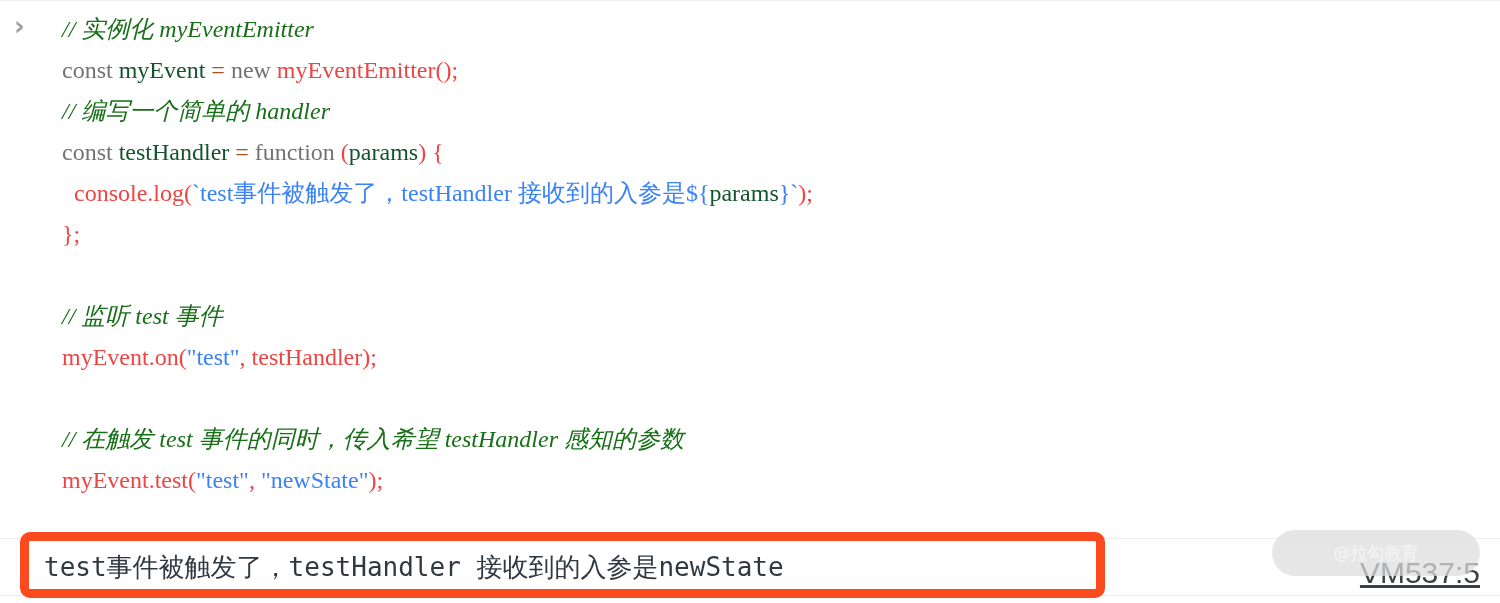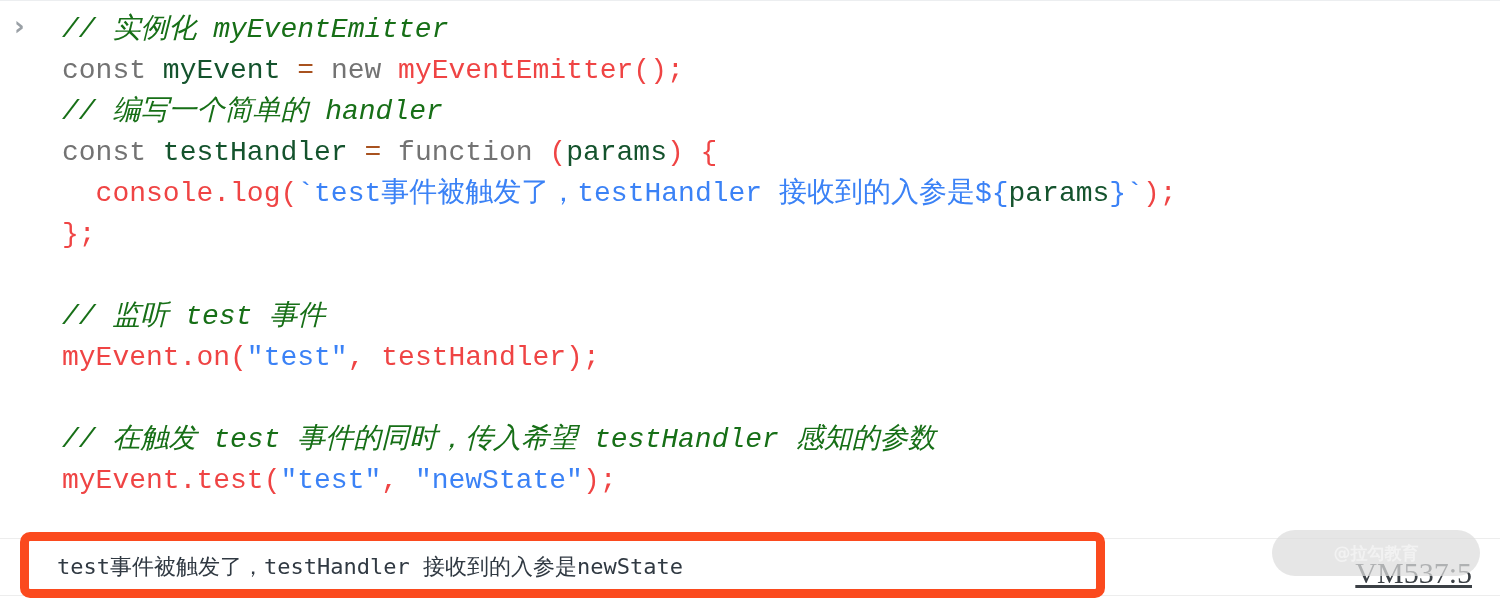--- a/index.html
+++ b/index.html
@@ -29,22 +29,22 @@
     position: absolute;
     left: 0;
     top: 8px;
     width: 1500px;
   }
 
   .code-line {
     height: 41px;
     line-height: 41px;
     white-space: pre;
-    font-size: 28px;
-    font-family: Liberation Mono, monospace;
+    font-size: 24px;
+    font-family: Liberation Serif, serif;
     color: #303942;
     padding-left: 62px;
     box-sizing: border-box;
     letter-spacing: 0px;
   }
 
   .prompt-arrow {
     position: absolute;
     left: 14px;
     top: 14px;
@@ -72,37 +72,37 @@
     top: 537px;
     width: 1500px;
     height: 58px;
     border-top: 1px solid #ededed;
     border-bottom: 1px solid #ededed;
     box-sizing: border-box;
     background: #ffffff;
   }
   #output-text {
     position: absolute;
-    left: 57px;
+    left: 44px;
     top: 8px;
-    font-size: 22px;
+    font-size: 26px;
     line-height: 40px;
     color: #303942;
     white-space: pre;
     font-family: "DejaVu Sans Mono", "Liberation Mono", monospace;
   }
   #source-link {
     position: absolute;
-    right: 28px;
+    right: 20px;
     top: 14px;
     font-size: 30px;
     line-height: 40px;
     color: #3b4045;
     text-decoration: underline;
-    font-family: Liberation Serif, serif;
+    font-family: Liberation Sans, sans-serif;
     cursor: pointer;
   }
 
   
   #annotation-box {
     position: absolute;
     left: 20px;
     top: 531px;
     width: 1085px;
     height: 66px;

